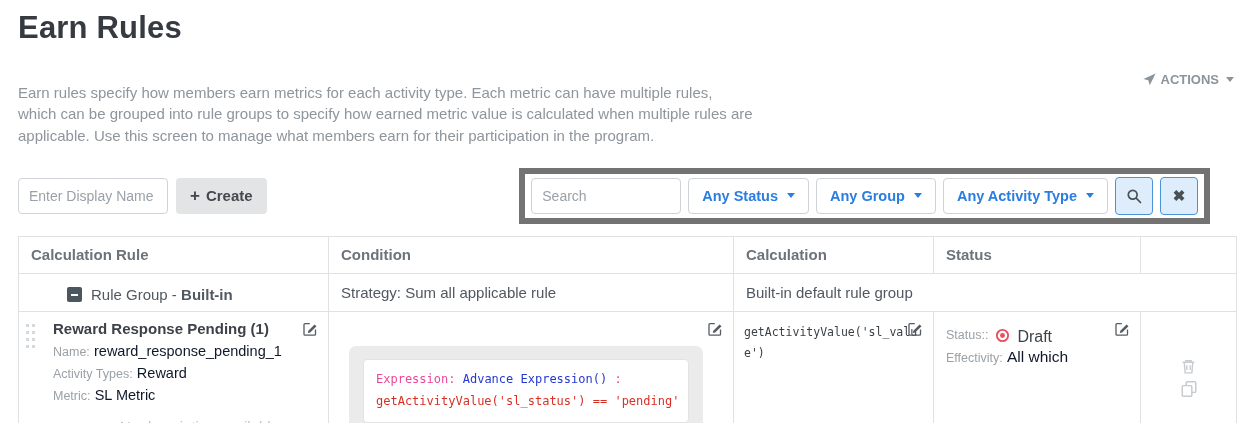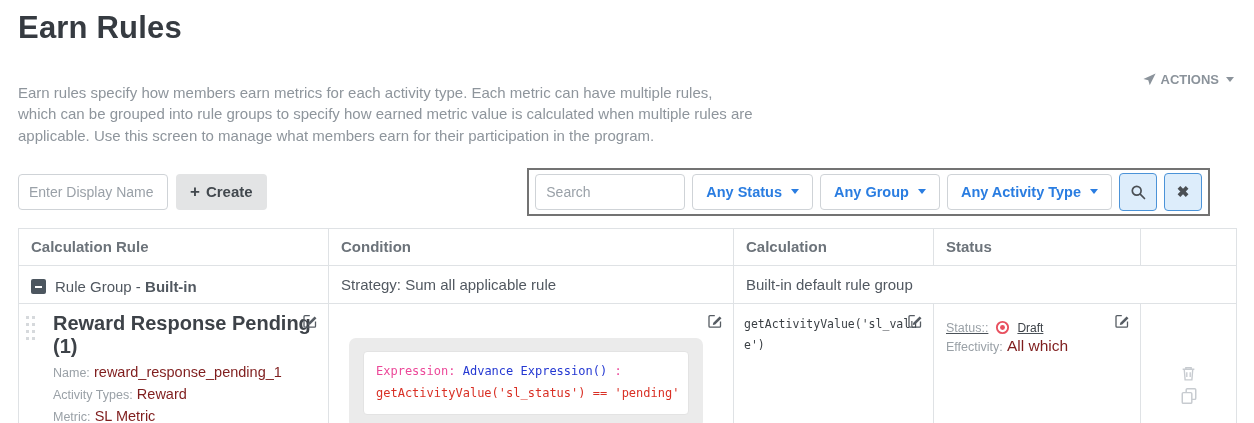--- a/index.html
+++ b/index.html
@@ -58,21 +58,21 @@
     height: 36px; padding: 0 14px;
     background: #e3e4e5; border: none; border-radius: 4px;
     font-size: 15px; font-weight: 700; color: #42484e;
     display: inline-flex; align-items: center; gap: 6px;
   }
   .plus-glyph { font-size: 17px; font-weight: 700; line-height: 1; }
 
   .filters-highlight {
     margin-left: auto;
     margin-right: 26px;
-    border: 2px solid #737373;
+    border: 6px solid #737373;
     padding: 3px 6px;
     display: flex; align-items: center; gap: 7px;
   }
   .filter-btn {
     height: 36px; padding: 0 13px;
     background: #ffffff; border: 1px solid #cfd3d7; border-radius: 4px;
     color: #2a7de1; font-size: 14.5px; font-weight: 700;
     display: inline-flex; align-items: center; gap: 7px;
     white-space: nowrap;
   }
@@ -98,45 +98,45 @@
     vertical-align: top;
   }
   .rules-table thead th {
     font-weight: 700;
     color: #6c737a;
     font-size: 15px;
     height: 37px;
     vertical-align: middle;
   }
   tr.group-row td { height: 37px; vertical-align: middle; color: #515860; }
-  .group-label { display: inline-flex; align-items: center; gap: 9px; }
+  .group-label { display: inline-flex; align-items: center; gap: 9px; margin-left: 36px; }
   .collapse-icon {
     width: 15px; height: 15px; border-radius: 2px;
     background: #4c565f; display: inline-flex; align-items: center; justify-content: center;
     cursor: pointer; flex: none;
   }
   .collapse-icon .minus-bar { width: 7px; height: 2px; background: #ffffff; display: block; }
 
   tr.rule-row td { height: 118px; position: relative; }
 
   .cell-edit-btn {
     position: absolute; top: 9px; right: 10px;
     background: none; border: none; padding: 0; line-height: 0;
     color: #565c63;
   }
 
   
   td.rule-cell { padding-left: 34px; }
   .drag-handle {
     position: absolute; left: 7px; top: 12px; cursor: grab; line-height: 0;
   }
-  .rule-title { font-weight: 700; color: #3d4248; font-size: 20px; margin-bottom: 4px; }
+  .rule-title { font-weight: 700; color: #3d4248; font-size: 15px; margin-bottom: 4px; }
   .kv { margin-top: 1px; line-height: 1.35; }
   .kv .k { font-size: 12.5px; color: #9aa1a7; }
-  .kv .v { font-size: 14.5px; color: #7f1d1d; }
+  .kv .v { font-size: 14.5px; color: #0f172a; }
   .kv .v.muted { color: #bfc4c9; font-size: 15px; }
   .kv.desc-line { margin-top: 12px; }
 
   
   .code-panel-outer {
     margin-top: 26px; margin-left: 8px; margin-right: 18px;
     background: #ebebeb; border-radius: 7px;
     padding: 13px 14px;
   }
   .code-panel-inner {
@@ -153,23 +153,23 @@
   
   td.calc-cell { padding: 10px 8px 8px 10px; }
   .code-plain {
     font-family: "DejaVu Sans Mono", monospace;
     font-size: 11.5px; color: #3a3f44; line-height: 1.8;
     word-break: break-all; width: 184px;
   }
 
   
   td.status-cell { padding-top: 16px; }
-  .status-line { display: flex; align-items: center; gap: 7px; text-decoration: underline; }
+  .status-line { display: flex; gap: 7px; }
   .status-line .k { font-size: 12.5px; color: #9aa1a7; }
-  .status-line .v { font-size: 12px; color: #3d4248; }
+  .status-line .v { font-size: 16px; color: #3d4248; }
   .record-icon { line-height: 0; flex: none; }
 
   
   td.row-actions { vertical-align: middle; text-align: center; }
   .row-action-btn { background: none; border: none; padding: 2px; line-height: 0; margin: 0 7px; }
 </style>
 </head>
 <body>
 
 <div class="page">

